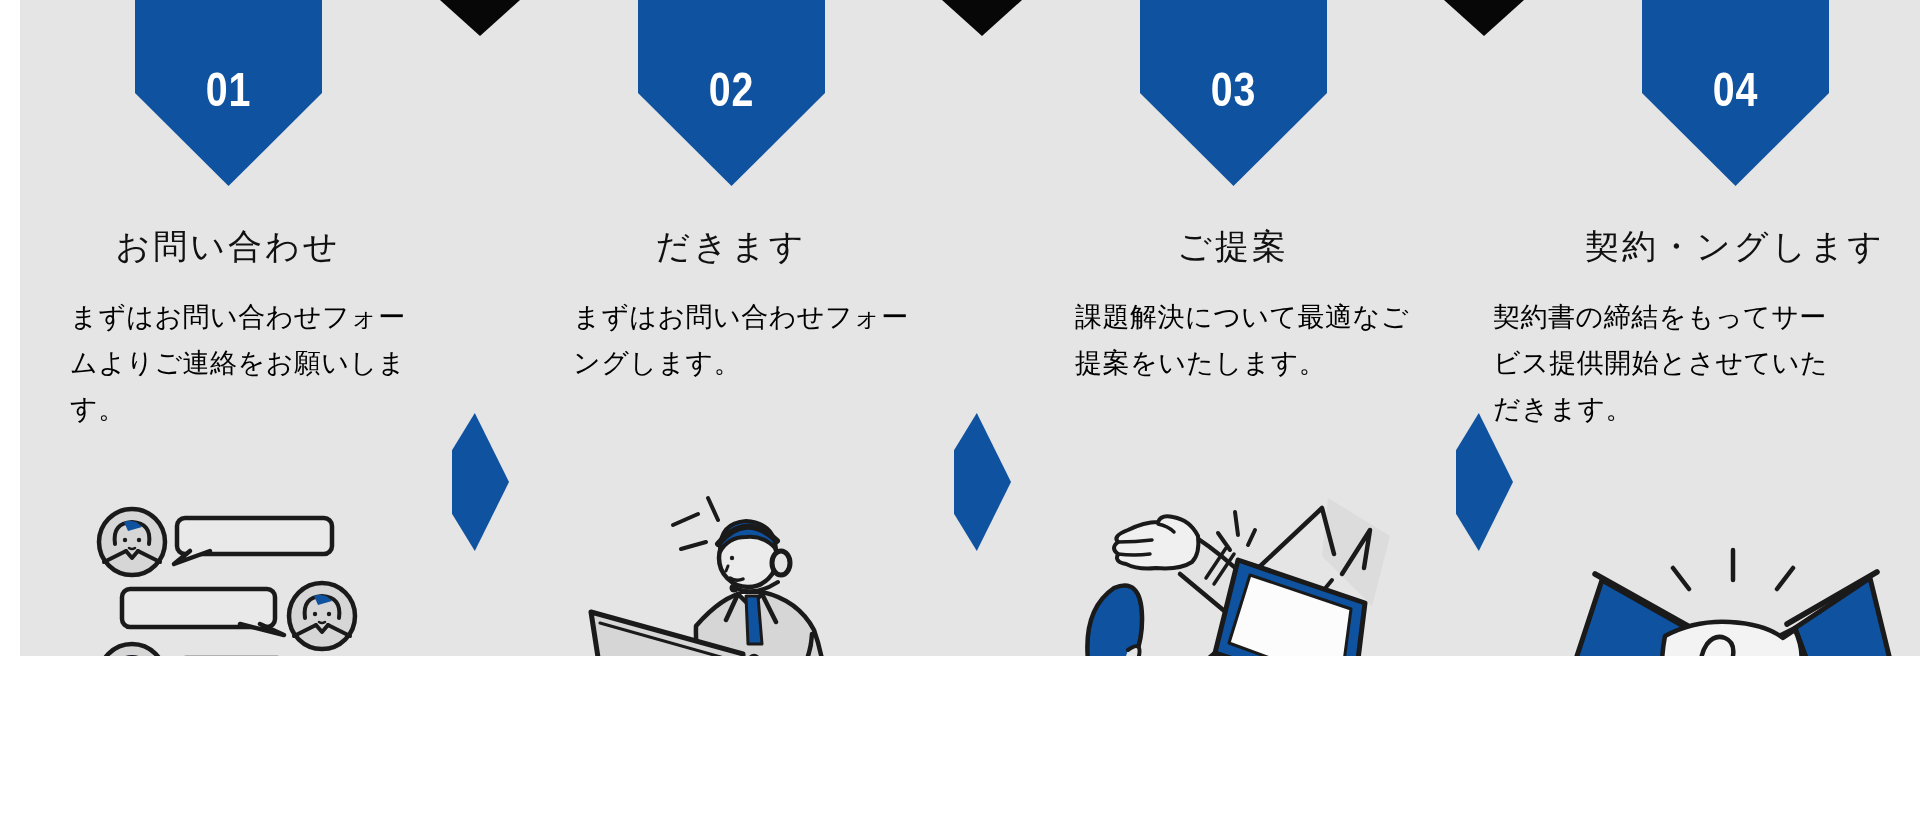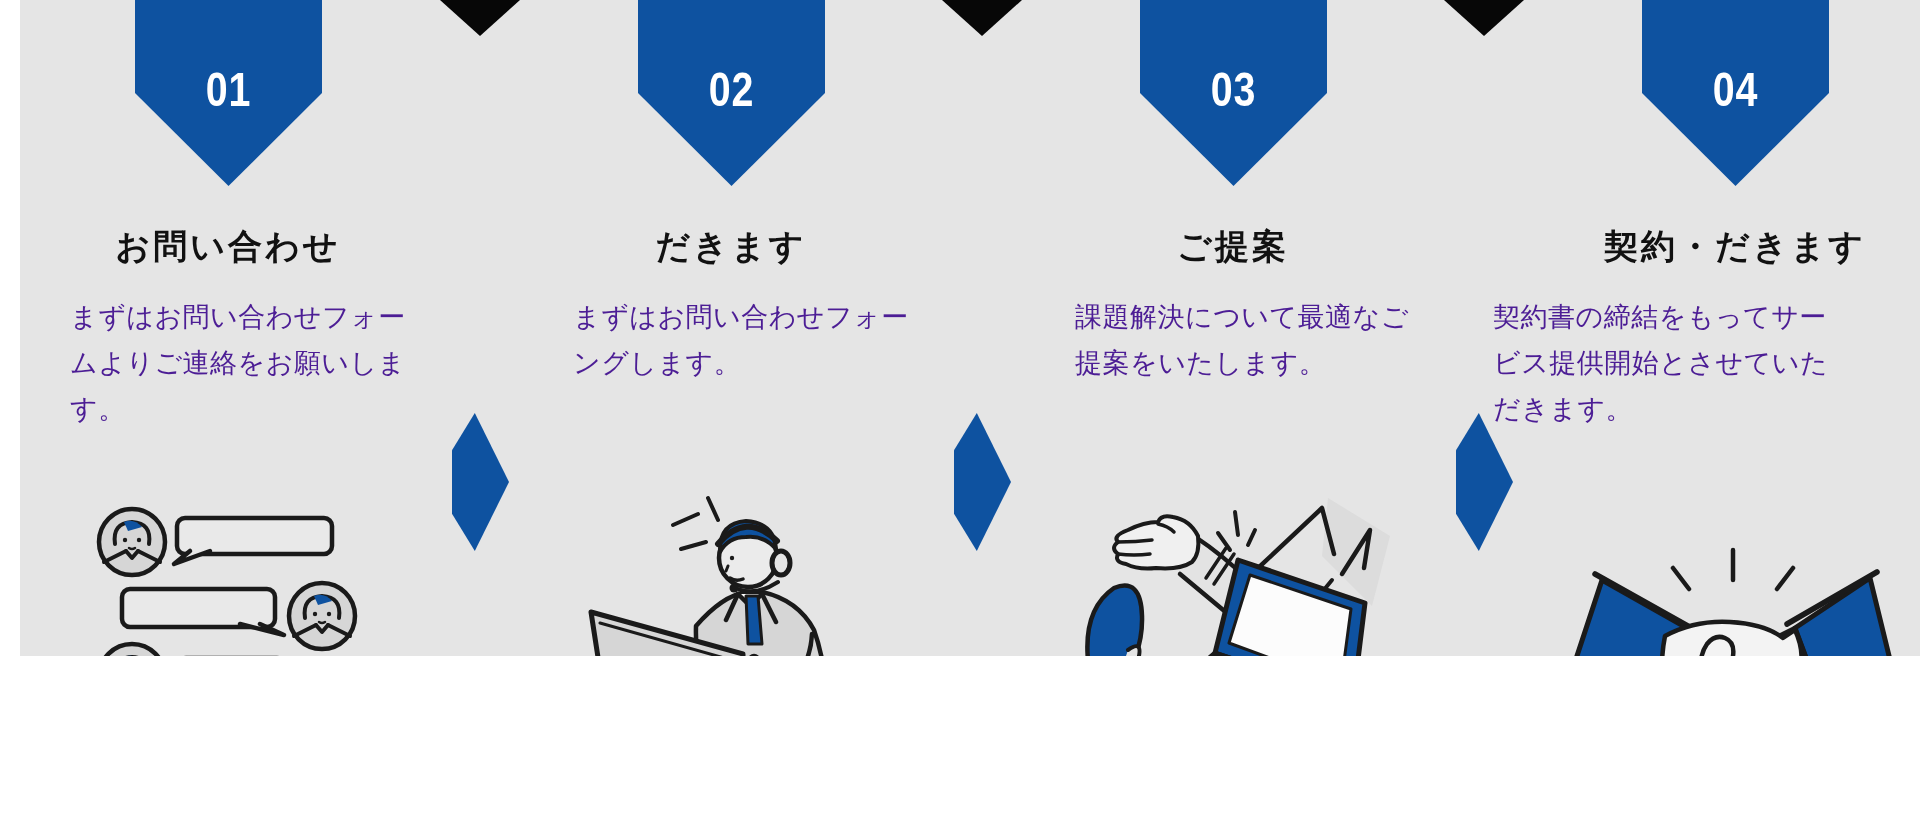--- a/index.html
+++ b/index.html
@@ -19,27 +19,27 @@
     background:#0e52a0;
     clip-path:polygon(0 0,100% 0,100% 50%,50% 100%,0 50%);
   }
   .num {
     position:absolute; top:66px; left:0; width:100%;
     text-align:center; font-size:48px; font-weight:700; color:#ffffff;
     transform:scaleX(.82); letter-spacing:1px; line-height:1;
   }
   .title {
     position:absolute; top:227px; width:340px; margin:0;
-    text-align:center; font-size:34px; font-weight:700;
+    text-align:center; font-size:34px; font-weight:400;
     letter-spacing:3px; color:#111111; line-height:1.15;
   }
   .desc {
     position:absolute; top:294px; width:346px; margin:0;
     font-size:27px; line-height:46px; letter-spacing:.5px;
-    color:#4c1d95; white-space:pre-line;
+    color:#000000; white-space:pre-line;
   }
   .hexarrow {
     position:absolute; top:413px; width:57px; height:138px;
     background:#0e52a0;
     clip-path:polygon(40% 0,100% 50%,40% 100%,0 73%,0 27%);
   }
   .illus { position:absolute; }
 </style>
 </head>
 <body>
@@ -176,21 +176,21 @@
       </g>
     </svg>
   </section>
 
   <div class="hexarrow" style="left:1436px"></div>
 
   <section>
     <div class="pentagon" style="left:1622px">
       <span class="num">04</span>
     </div>
-    <h3 class="title" style="left:1545px">契約・だきます</h3>
+    <h3 class="title" style="left:1545px">契約・ングします</h3>
     <p class="desc" style="left:1473px">契約書の締結をもってサー
 ビス提供開始とさせていた
 だきます。</p>
 
     <svg class="illus" style="left:1545px; top:538px" width="352" height="207" viewBox="0 0 352 207">
       <g stroke="#1a1a1a" stroke-linecap="round" stroke-linejoin="round" fill="none" stroke-width="5">
         <path d="M168 12 L168 42 M108 30 L124 51 M228 30 L212 51" stroke-width="4.5"></path>
         <path d="M8 130 L37 42 L122 90 L95 152 Z" fill="#0e52a0"></path>
         <path d="M30 36 L130 92 M2 128 L102 157" stroke-width="5.5"></path>
         <path d="M122 90 L143 101 L120 160 L95 152 Z" fill="#ffffff" stroke-width="4.5"></path>

